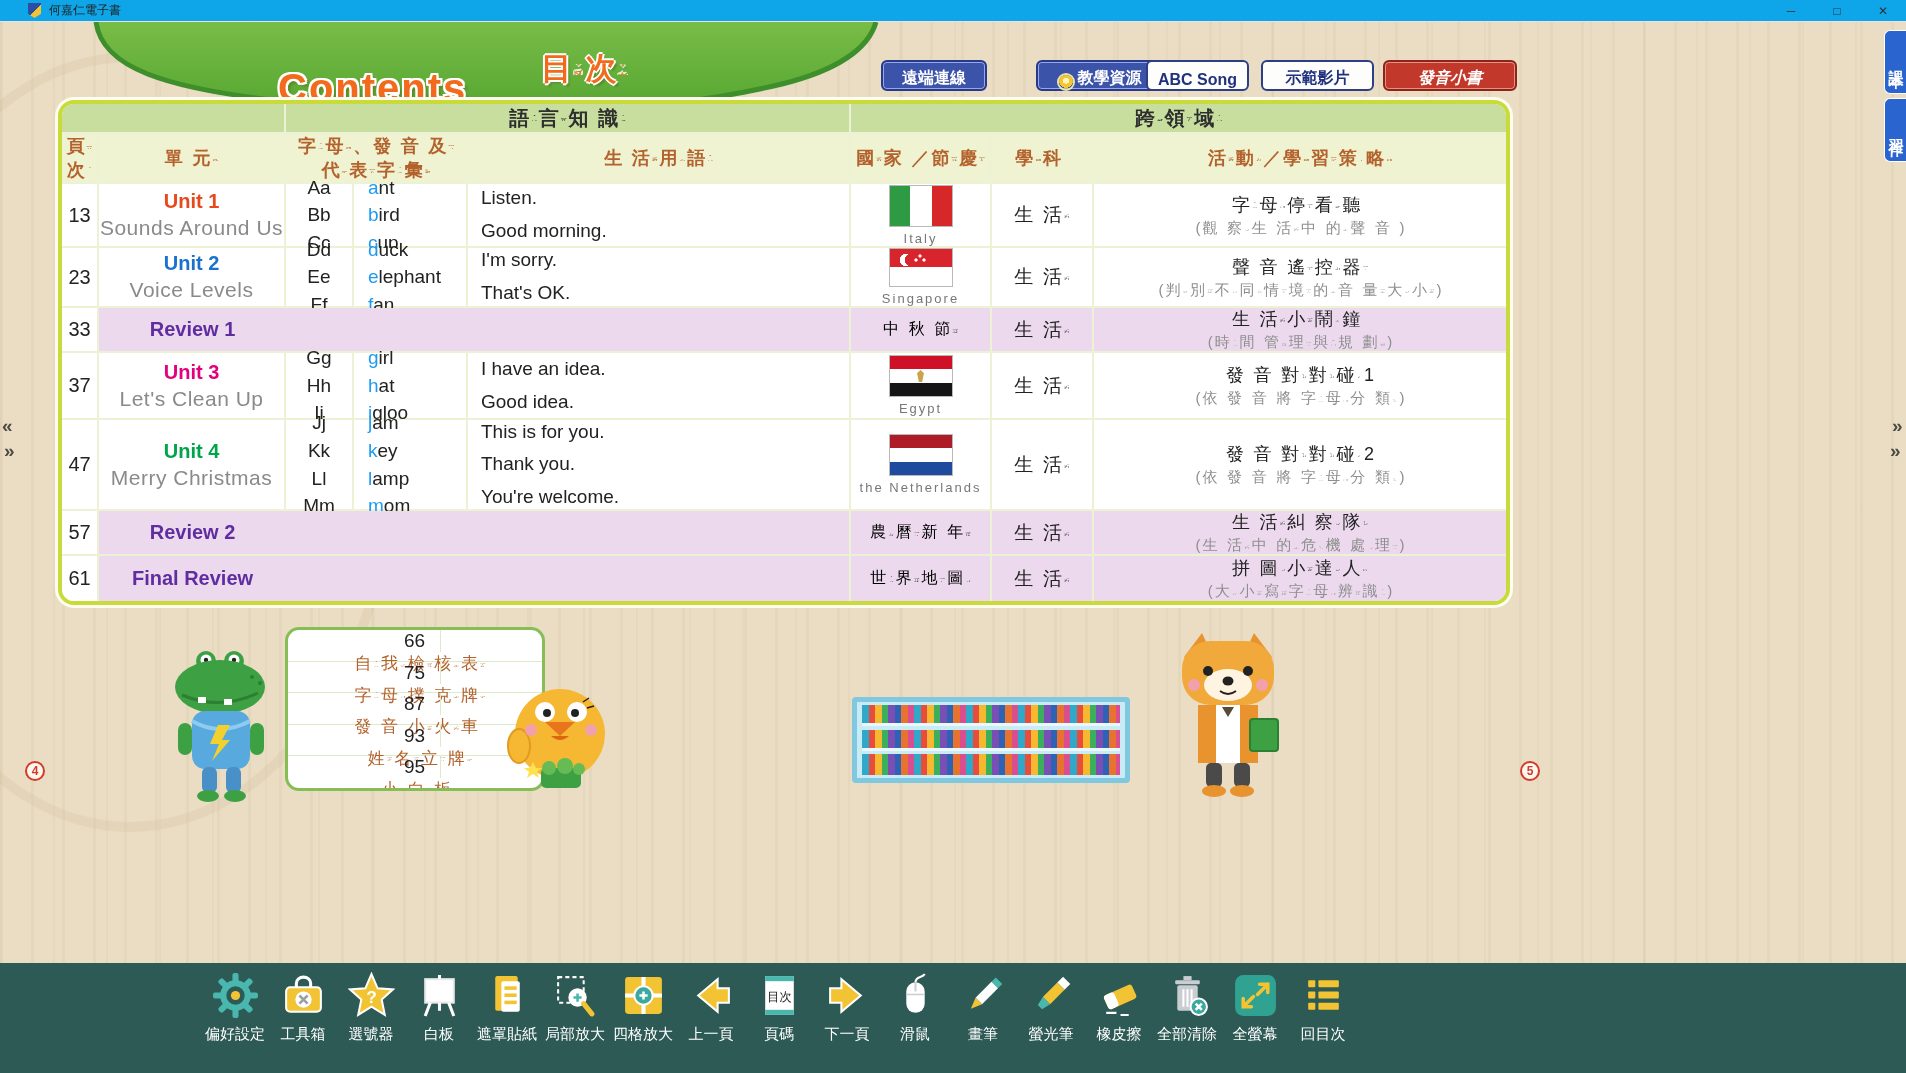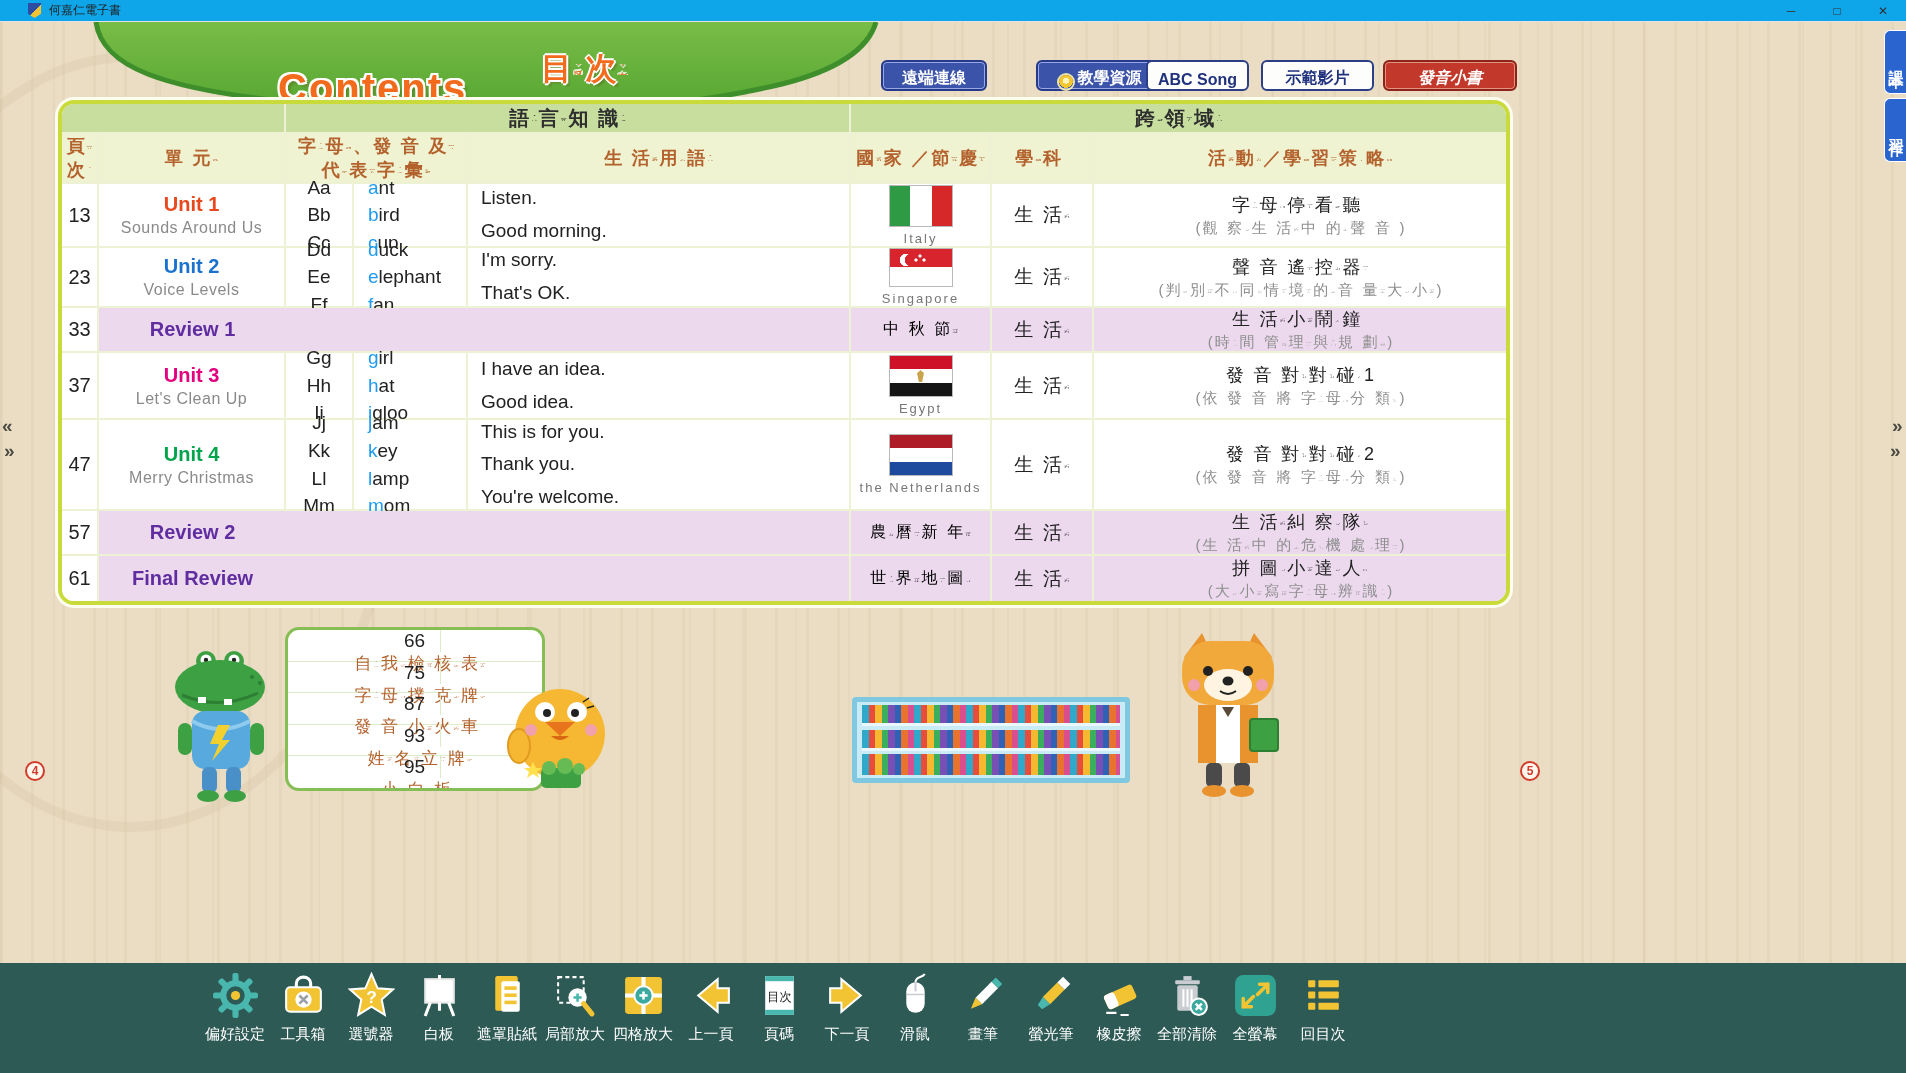--- a/index.html
+++ b/index.html
@@ -70,21 +70,21 @@
     grid-template-rows:30px 50px 64px 60px 45px 67px 91px 45px 45px; }
   .c { border-right:2px solid #EDF2D4; border-bottom:2px solid #EDF2D4;
     display:flex; align-items:center; justify-content:center; background:#fff; position:relative; }
   .c.nr { border-right:none; } .c.nb { border-bottom:none; }
   .hg { background:#C7DE9E; font-size:20px; font-weight:600; color:#2E2E2E; }
   .hc { background:#EFF3D1; color:#B4622D; font-size:18px; font-weight:600; flex-direction:column; }
   .rev { background:#ECD9EE; }
   .pagecell { font-size:20px; color:#222; }
   .unitcell { flex-direction:column; }
   .unit-t { font-size:20px; font-weight:bold; }
-  .unit-s { font-size:16px; color:#8A8A8A; margin-top:3px; letter-spacing:.5px; }
+  .unit-s { font-size:21px; color:#8A8A8A; margin-top:3px; letter-spacing:.5px; }
   .letters { white-space:pre-line; font-size:19px; color:#222; line-height:1.45; text-align:center; }
   .wordscell { flex-direction:column; align-items:flex-start; padding-left:14px; }
   .word { font-size:19px; color:#222; line-height:1.45; }
   .w1 { color:#1E9BF0; }
   .phrases { justify-content:flex-start; padding-left:13px; white-space:pre-line;
     font-size:19px; color:#222; line-height:1.72; text-align:left; }
   .flagcell { flex-direction:column; }
   .flag { width:64px; height:42px; border:1px solid #B9B9B9; position:relative; }
   .flag-label { font-size:13px; color:#777; letter-spacing:2px; margin-top:4px; }
   [data-flag="italy"] { background:linear-gradient(90deg,#2E9A44 0 33%,#fff 33% 67%,#D62828 67%); }

